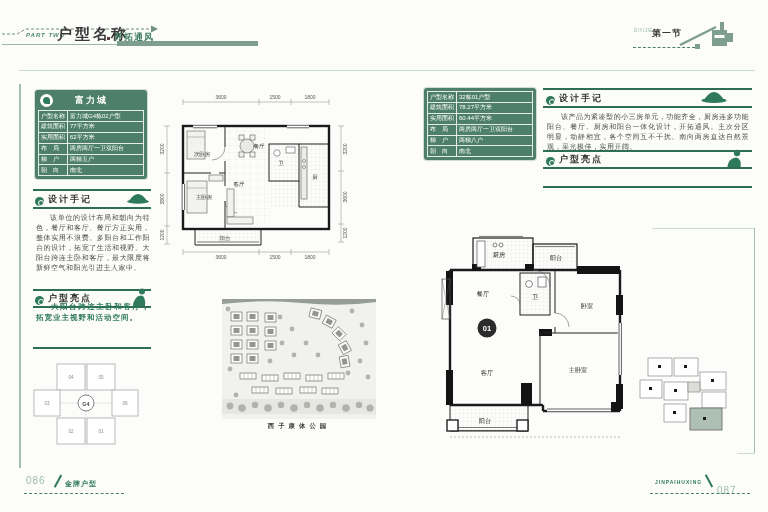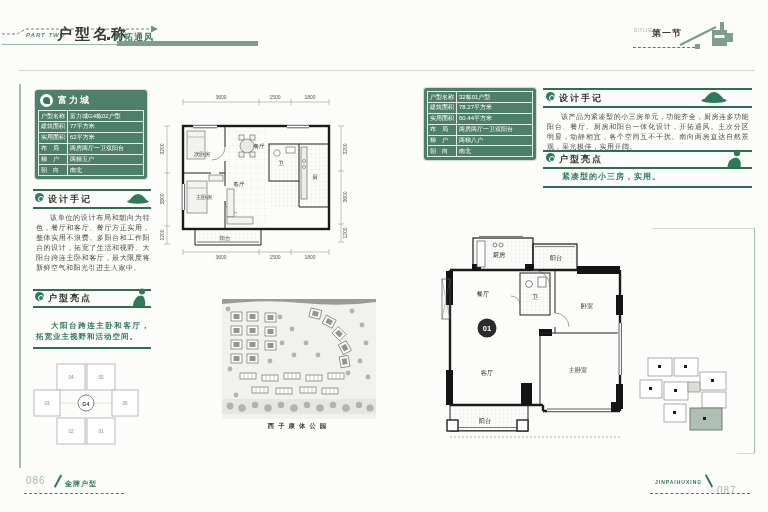--- a/index.html
+++ b/index.html
@@ -14,30 +14,30 @@
   .part-en{position:absolute;font-size:6px;font-weight:bold;font-style:italic;color:#4e8a6d;letter-spacing:1px}
   .part-cn{position:absolute;font-size:15px;font-weight:bold;color:#3a3a3a;letter-spacing:3px}
   .part-sub{position:absolute;font-size:9px;font-weight:bold;color:#3f7d63;letter-spacing:1px}
   .bullet{position:absolute;width:3px;height:3px;background:#5d3a3a}
   .bar-thick{position:absolute;height:5px;background:#7e9e8e}
   .sec-sub{position:absolute;font-size:4.5px;color:#9ab3a6;letter-spacing:.5px}
   .sec-cn{position:absolute;font-size:9px;font-weight:bold;color:#3a3a3a;letter-spacing:1px}
   
   .infobox{position:absolute;width:112px;background:#4d7f6a;border-radius:3px;padding:3px;color:#fff;
            box-shadow:0 0 0 1px rgba(77,127,106,.25)}
-  .infobox .t{display:flex;align-items:center;gap:5px;padding:1px 2px 3px}
+  .infobox .t{display:flex;align-items:center;gap:22px;padding:1px 2px 3px}
   .logo{width:13px;height:13px;border-radius:50%;background:#fff;position:relative;flex:0 0 13px}
   .logo i{position:absolute;left:3px;top:3px;width:7px;height:7px;border-radius:60% 60% 0 60%;background:#2f7a5c}
   .pname{font-size:9px;font-weight:bold;letter-spacing:2px;white-space:nowrap}
   .itable{width:100%;border-collapse:collapse}
   .itable td{border:1px solid rgba(255,255,255,.85);font-size:6px;padding:1.5px 2px;line-height:1.15;white-space:nowrap}
   .itable td.l{width:28px}
   
   .secline{position:absolute;height:2px;background:#2e6e55}
-  .sech{position:absolute;display:flex;align-items:flex-start;gap:4px}
+  .sech{position:absolute;display:flex;align-items:flex-end;gap:4px}
   .ring{width:9px;height:9px;border-radius:50%;background:#2f7a5c;position:relative;flex:0 0 9px}
   .ring::after{content:"";position:absolute;left:2.5px;top:2.5px;width:4px;height:4px;border-radius:50%;
                background:transparent;border:1px solid #fff}
   .st{font-size:9px;font-weight:bold;color:#333;letter-spacing:2px;white-space:nowrap}
   .para{position:absolute;font-size:7px;color:#4b4b4b;line-height:10px;text-align:justify;
         text-indent:14px;letter-spacing:.5px}
   .gpara{position:absolute;font-size:7.5px;font-weight:bold;color:#2f7a5c;line-height:11px;
          text-indent:15px;letter-spacing:1px;text-align:justify}
   
   .pgno{position:absolute;font-size:10px;color:#9fbcab;letter-spacing:1px}
@@ -132,21 +132,21 @@
   <div class="secline" style="left:33px;top:289px;width:118px"></div>
   <div class="sech" style="left:35px;top:292px">
     <span class="ring"></span>
     <span class="st">户型亮点</span>
   </div>
   <svg style="left:130px;top:287px" width="18" height="20">
     <circle cx="12" cy="4.5" r="3" fill="#2f7a5c"></circle>
     <path d="M3,19 Q4,9 11,8.5 Q16,9 15,19 Z" fill="#2f7a5c"></path>
   </svg>
   <div class="secline" style="left:33px;top:306px;width:118px"></div>
-  <div class="gpara" style="left:36px;top:320px;width:114px">大阳台跨连主卧和客厅，拓宽业主视野和活动空间。</div>
+  <div class="gpara" style="left:36px;top:301px;width:114px">大阳台跨连主卧和客厅，拓宽业主视野和活动空间。</div>
   <div class="secline" style="left:33px;top:347px;width:118px"></div>
 
   <svg style="left:30px;top:356px" width="112" height="96" viewBox="0 0 112 96">
     <path d="M56,6 V90 M4,47 H108" stroke="#d8ded9" stroke-width="0.7"></path>
     <g fill="#fff" stroke="#a9aba9" stroke-width="0.8">
       <rect x="27" y="8" width="28" height="26"></rect>
       <rect x="57" y="8" width="28" height="26"></rect>
       <rect x="4" y="34" width="26" height="26"></rect>
       <rect x="82" y="34" width="26" height="26"></rect>
       <rect x="27" y="62" width="28" height="26"></rect>
@@ -376,21 +376,20 @@
   <div class="secline" style="left:543px;top:150px;width:209px"></div>
   <div class="sech" style="left:546px;top:153px">
     <span class="ring"></span>
     <span class="st">户型亮点</span>
   </div>
   <svg style="left:724px;top:148px" width="20" height="22">
     <circle cx="13" cy="5" r="3.2" fill="#2f7a5c"></circle>
     <path d="M3,21 Q4,10 12,9.5 Q18,10 16.5,21 Z" fill="#2f7a5c"></path>
   </svg>
   <div class="secline" style="left:543px;top:167px;width:209px"></div>
-  <div class="gpara" style="left:547px;top:171px;width:202px;font-size:8px">紧凑型的小三房，实用。</div>
   <div class="secline" style="left:543px;top:186px;width:209px"></div>
 
   <svg style="left:435px;top:233px" width="190" height="208" viewBox="0 0 190 208">
 
     <rect x="38" y="5" width="60" height="32" fill="url(#tile2)"></rect>
     <rect x="98" y="11" width="44" height="26" fill="url(#tile2)"></rect>
     <rect x="85" y="40" width="30" height="42" fill="url(#tile2)"></rect>
     <rect x="15" y="172" width="78" height="26" fill="url(#tile2)"></rect>
 
     <g fill="none" stroke="#1b1b1b" stroke-width="1.2">

